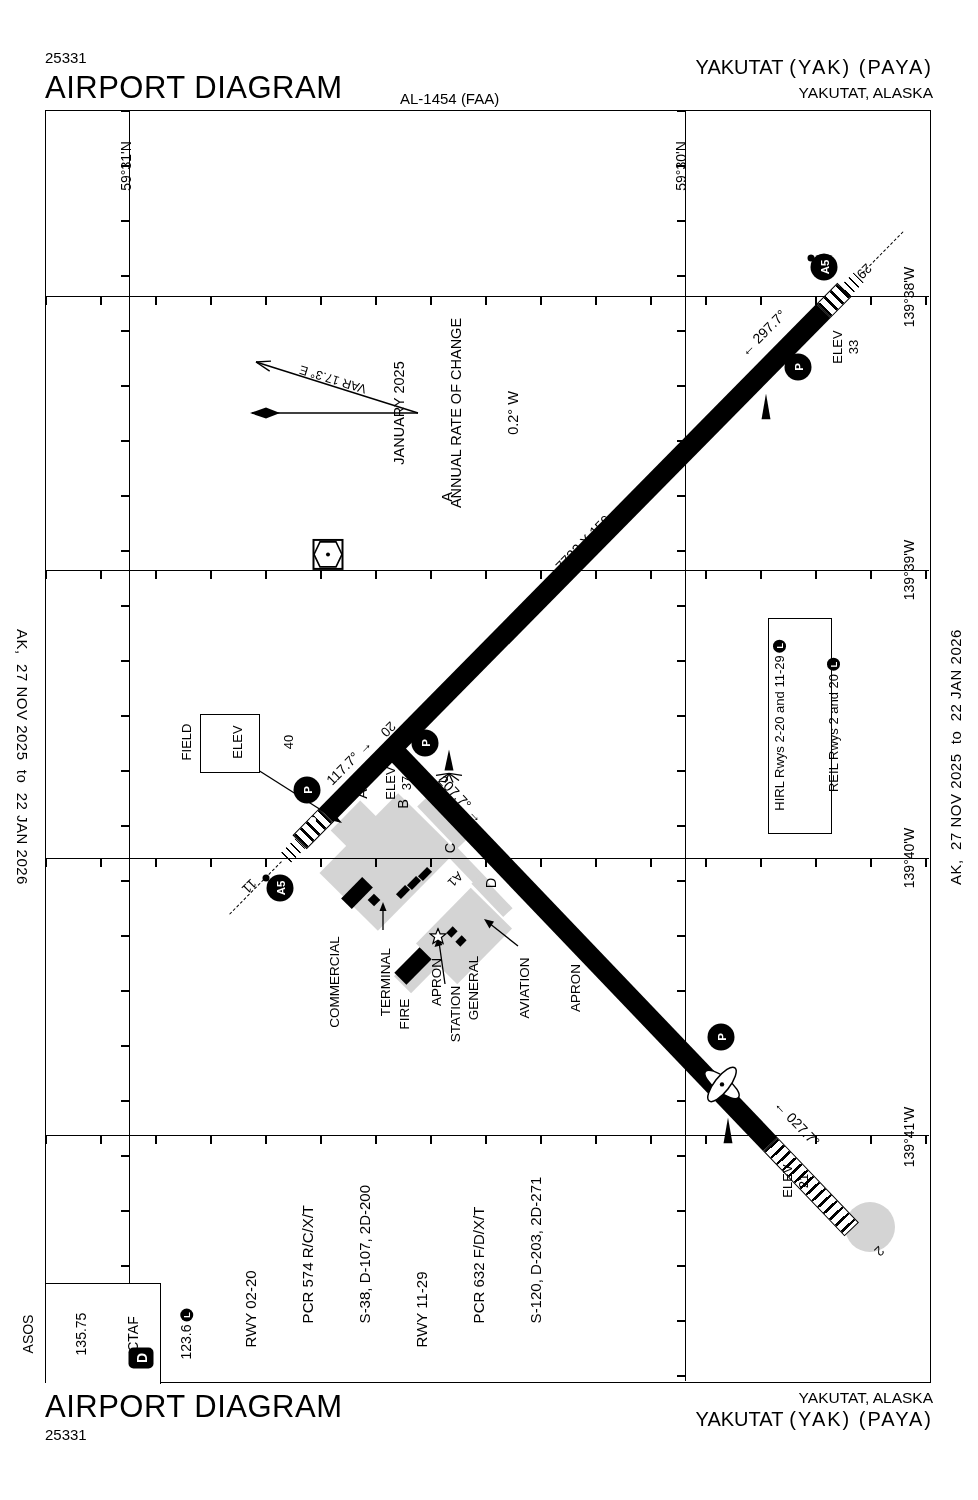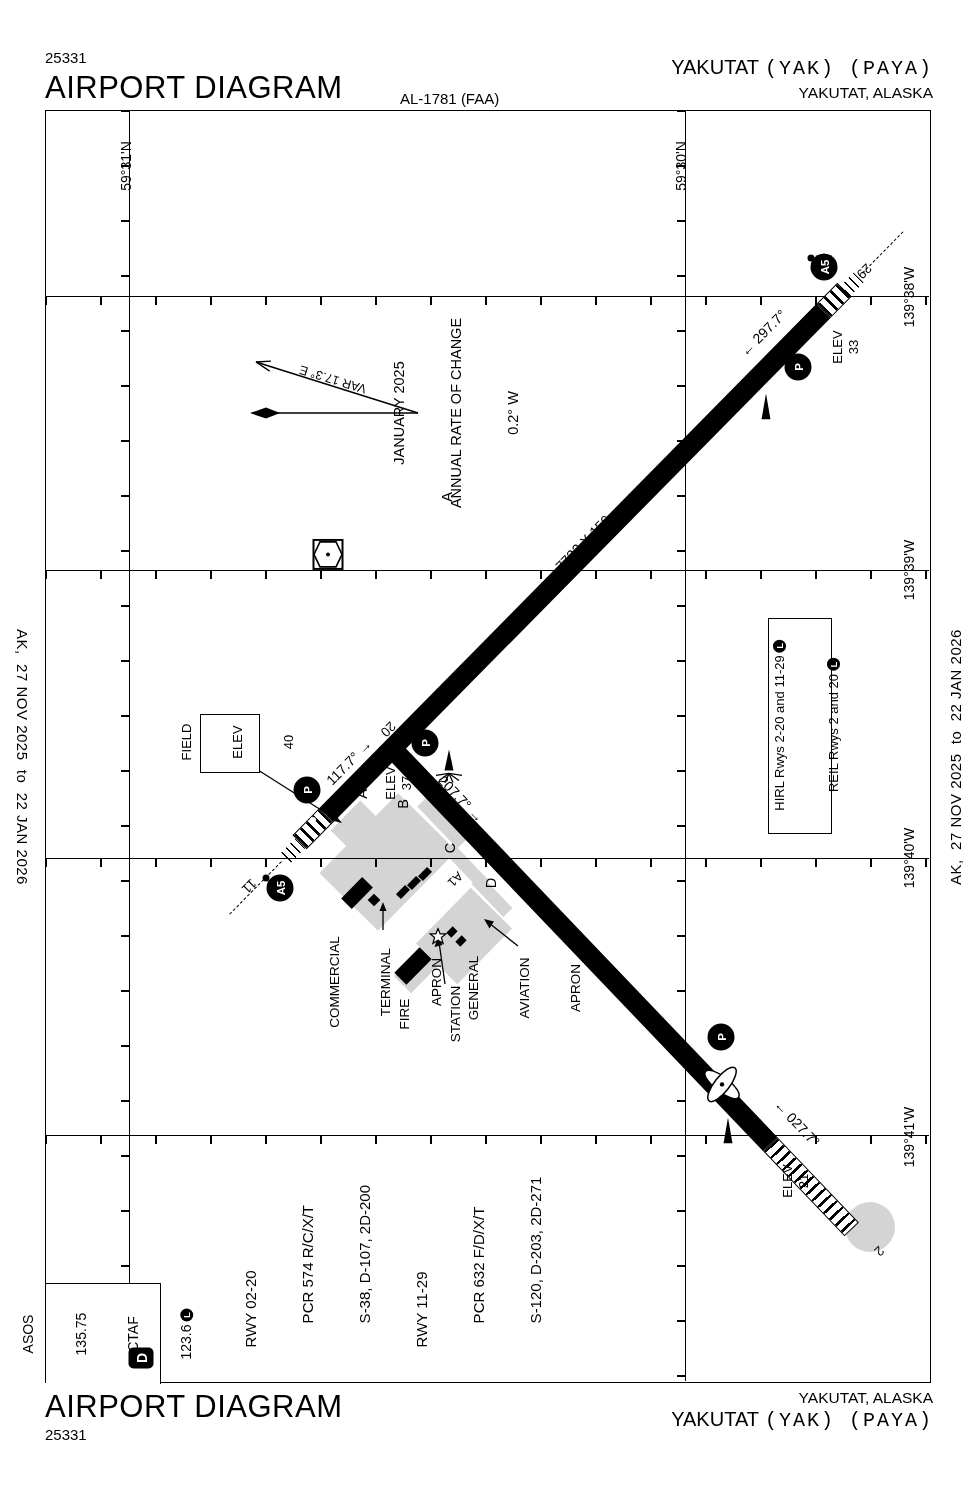--- a/index.html
+++ b/index.html
@@ -26,30 +26,30 @@
   .bdg{position:absolute;width:27px;height:27px;border-radius:50%;background:#000;color:#fff;
      font-weight:bold;font-size:11.5px;display:flex;align-items:center;justify-content:center;
      transform:translate(-50%,-50%) rotate(-90deg);z-index:5}
   .dot{position:absolute;border-radius:50%;background:#000;transform:translate(-50%,-50%);z-index:4}
   .wdot{position:absolute;border-radius:50%;background:#fff;transform:translate(-50%,-50%);z-index:4}
   .lc{display:inline-block;width:13px;height:13px;border-radius:50%;background:#000;color:#fff;
      font-size:9.5px;font-weight:bold;line-height:13px;text-align:center;margin-left:3px;vertical-align:1px}
   .dbdg{position:absolute;width:21px;height:25px;border-radius:5px;background:#000;color:#fff;
      font-weight:bold;font-size:14px;display:flex;align-items:center;justify-content:center;
      transform:translate(-50%,-50%) rotate(-90deg);z-index:6}
-  .serif{font-family:Liberation Mono, monospace;letter-spacing:2px}
+  .serif{font-family:Liberation Sans, sans-serif;letter-spacing:2px}
   .ttl{font-size:31px;letter-spacing:.5px}
   svg{display:block}
 </style>
 </head>
 <body>
 
 <div class="abs" style="left:45px;top:49px;font-size:15px">25331</div>
 <div class="abs ttl" style="left:45px;top:70px">AIRPORT DIAGRAM</div>
-<div class="abs" style="left:400px;top:90px;font-size:15px">AL-1781 (FAA)</div>
+<div class="abs" style="left:400px;top:90px;font-size:15px">AL-1454 (FAA)</div>
 <div class="abs" style="right:45px;top:56px;font-size:20px;text-align:right">
   <span>YAKUTAT</span><span class="serif" style="margin-left:6px">(YAK) (PAYA)</span>
 </div>
 <div class="abs" style="right:45px;top:84px;font-size:15.5px">YAKUTAT, ALASKA</div>
 
 <div class="box" style="left:45px;top:110px;width:884px;height:1271px;background:transparent;z-index:0"></div>
 <div class="vgrid" style="left:121px;top:110px;height:1173px"></div>
 <div class="vgrid" style="left:677px;top:110px;height:1271px"></div>
 <div class="hgrid" style="left:45px;top:296px;width:884px"></div>
 <div class="hgrid" style="left:45px;top:570px;width:884px"></div>

